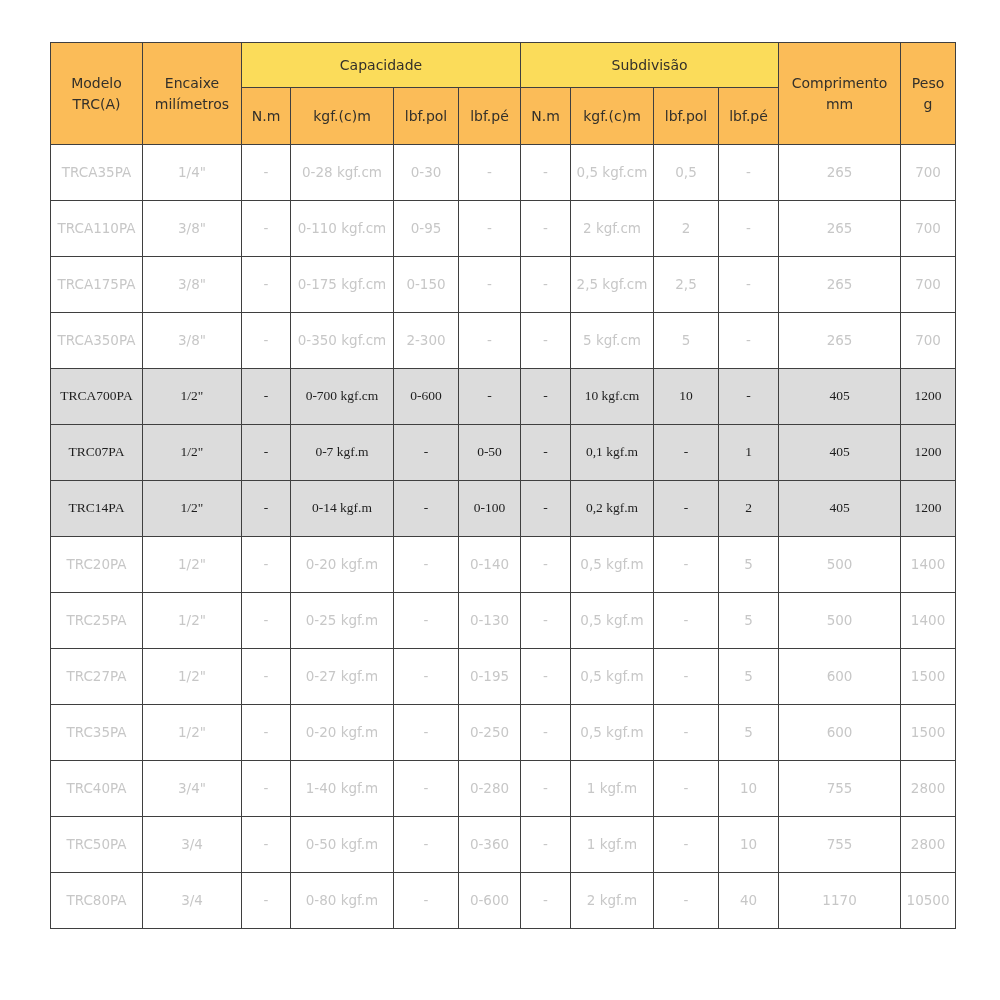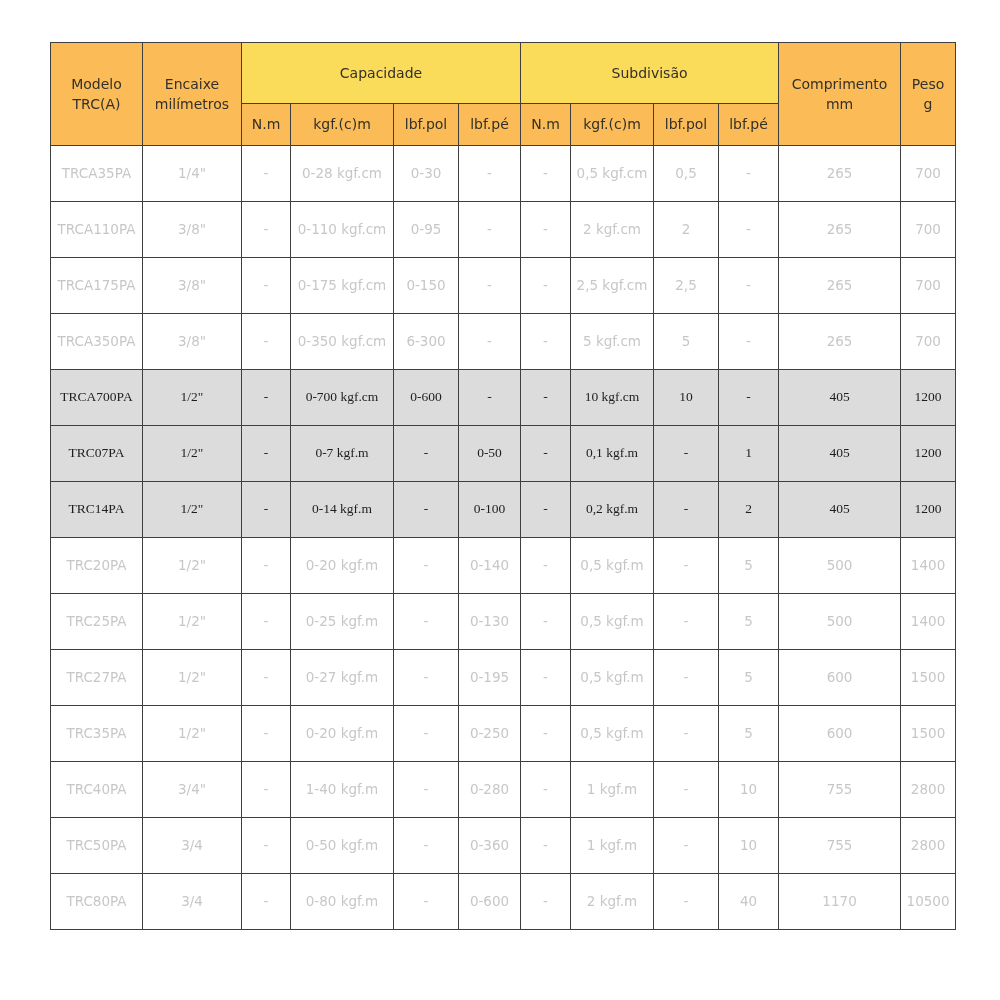--- a/index.html
+++ b/index.html
@@ -36,24 +36,24 @@
   thead th{
     background:var(--header-orange);
     color:var(--header-text);
     font-weight:400;
     font-size:14px;
     white-space:pre-line;
     line-height:1.45;
   }
   thead th.group{
     background:var(--header-yellow);
-    height:61px;
+    height:45px;
   }
   thead tr.units-row th{
-    height:42px;
+    height:57px;
   }
   tbody td{
     height:56px;
     font-size:13.5px;
     color:var(--muted-text);
     background:#ffffff;
     line-height:1.4;
   }
   tbody tr.highlight td{
     background:var(--highlight-bg);
@@ -145,21 +145,21 @@
           <td>2,5</td>
           <td>-</td>
           <td>265</td>
           <td>700</td>
         </tr>
         <tr>
           <td>TRCA350PA</td>
           <td>3/8"</td>
           <td>-</td>
           <td>0-350 kgf.cm</td>
-          <td>6-300</td>
+          <td>2-300</td>
           <td>-</td>
           <td>-</td>
           <td>5 kgf.cm</td>
           <td>5</td>
           <td>-</td>
           <td>265</td>
           <td>700</td>
         </tr>
         <tr class="highlight">
           <td>TRCA700PA</td>

